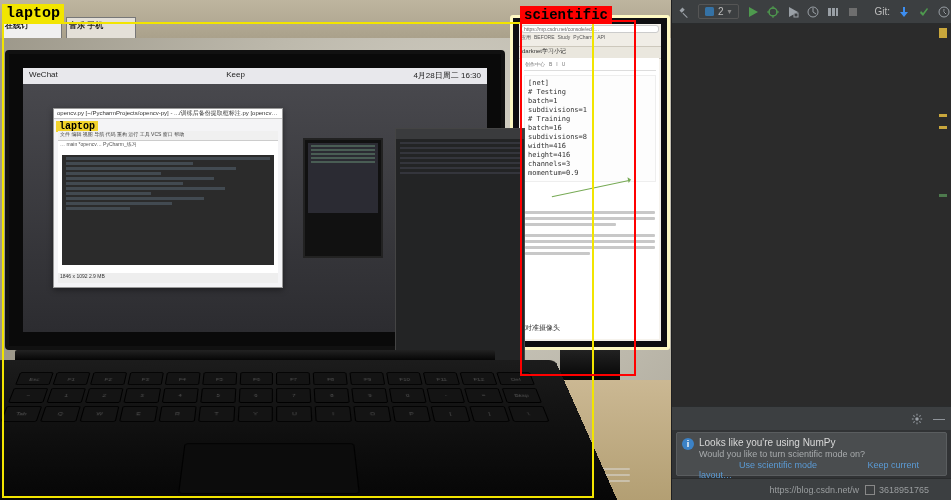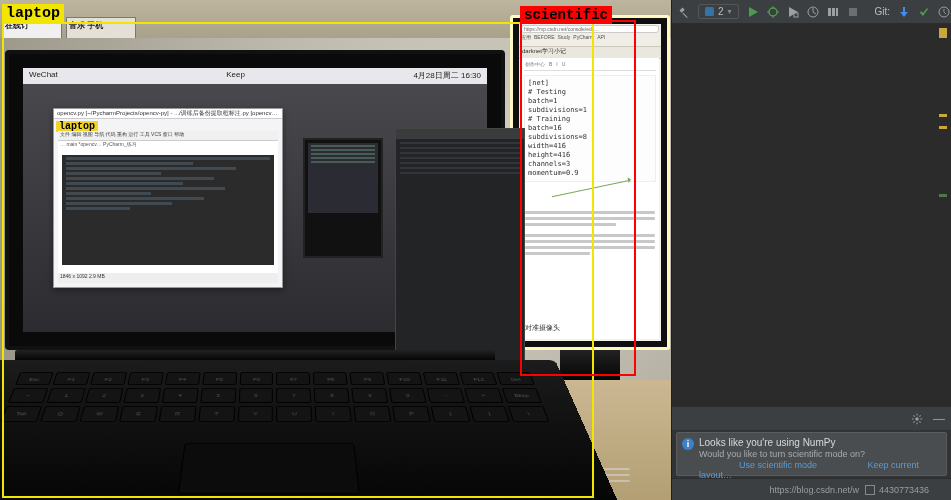--- a/index.html
+++ b/index.html
@@ -400,15 +400,15 @@
     <div class="sub">Would you like to turn scientific mode on?</div>
     <div class="links">
       <a>Use scientific mode</a>
       <a>Keep current layout…</a>
     </div>
   </div>
 
   <div class="statusbar">
     <span>https://blog.csdn.net/w</span>
     <span class="sqr"></span>
-    <span style="margin-left:4px">4430773436</span>
+    <span style="margin-left:4px">3618951765</span>
   </div>
 </div>
 
 </body></html>

